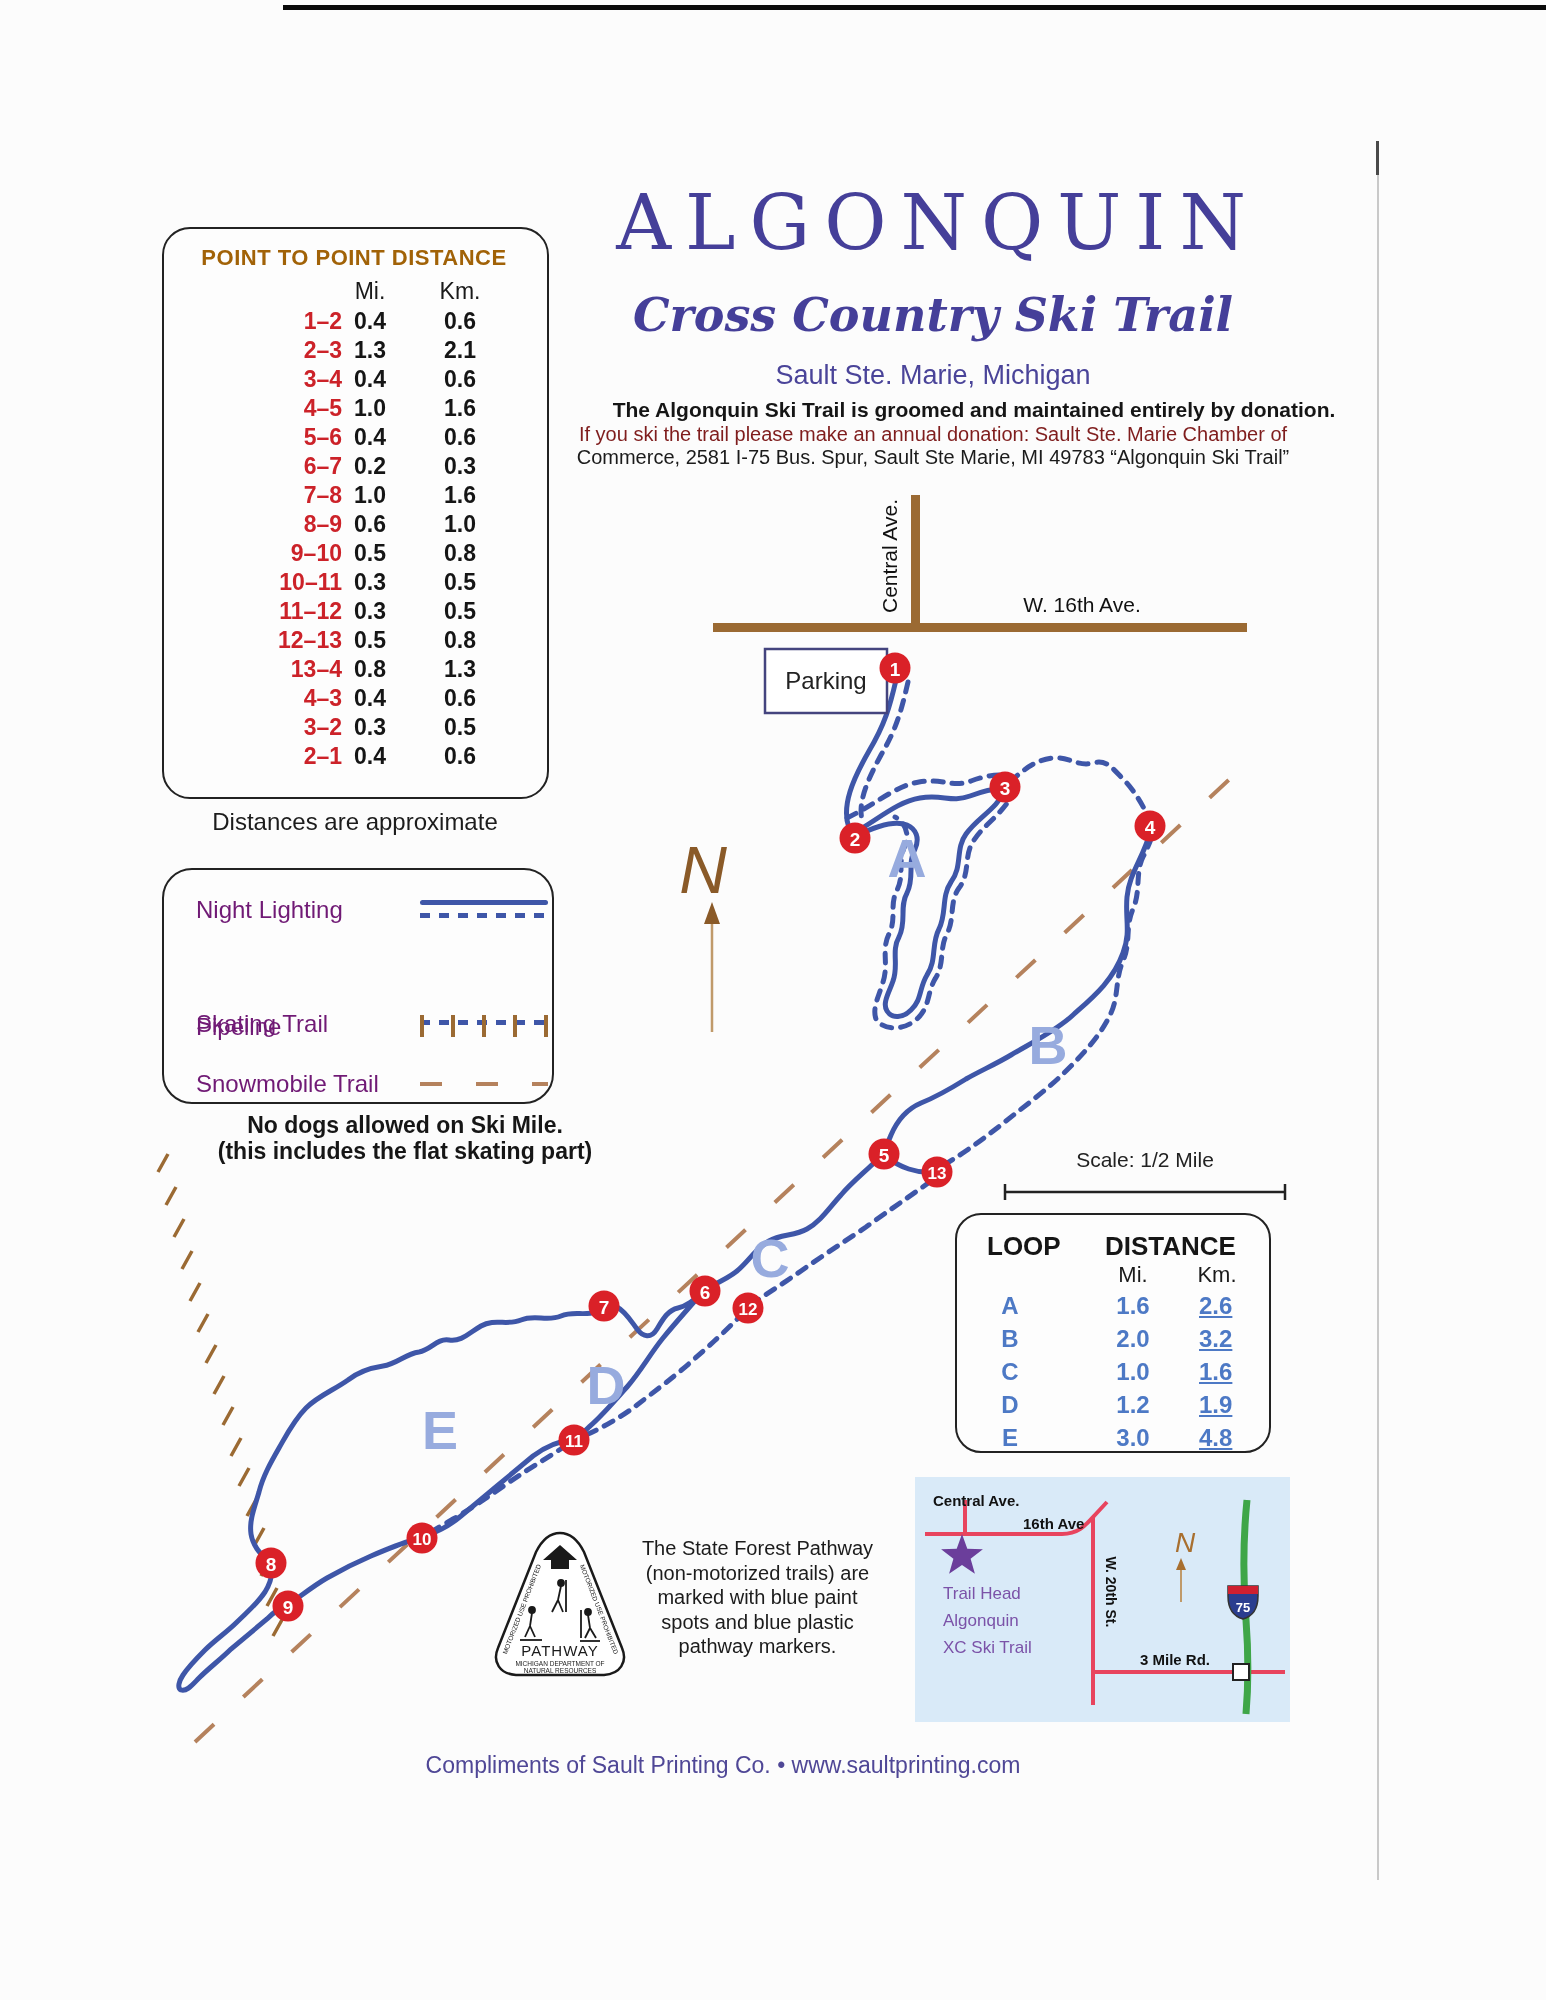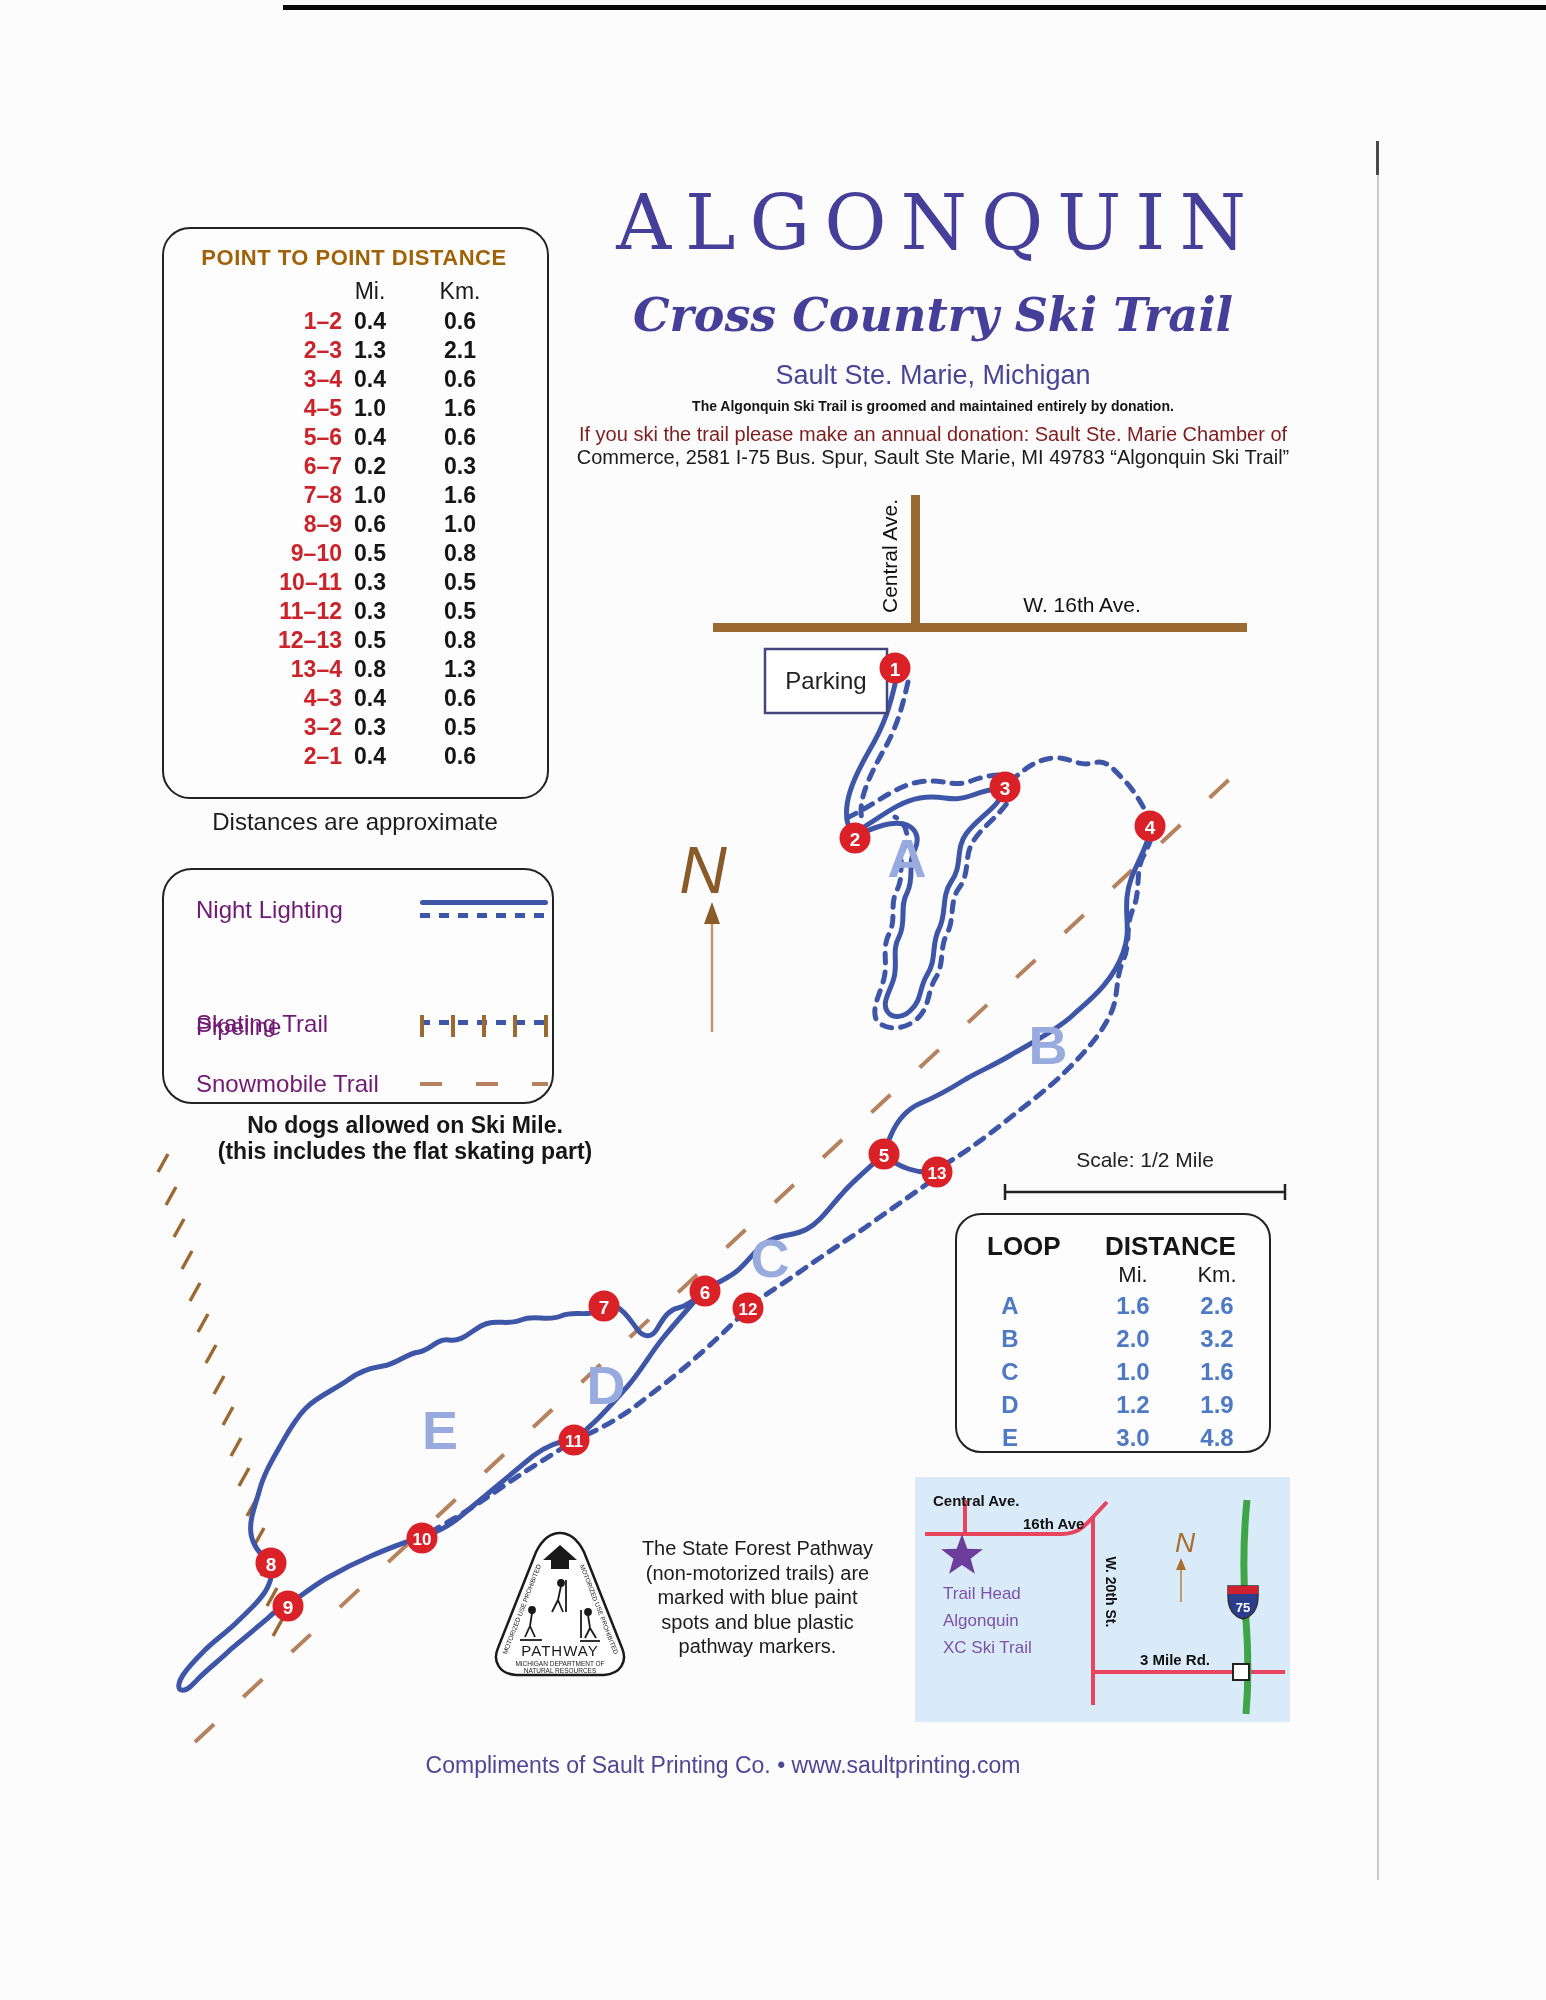--- a/index.html
+++ b/index.html
@@ -14,21 +14,21 @@
   
   .title-main{left:493px;top:178px;width:890px;text-align:center;
     font-family:"DejaVu Serif",serif;font-size:76px;letter-spacing:14px;
     color:#453f99;font-weight:400;}
   .title-script{left:493px;top:288px;width:880px;text-align:center;
     font-family:"DejaVu Serif",serif;font-style:italic;font-weight:bold;
     font-size:46px;color:#453f99;}
   .title-city{left:493px;top:360px;width:880px;text-align:center;
     font-size:27px;color:#4a4499;}
   .donate-bold{left:453px;top:398px;width:960px;text-align:center;
-    font-size:14px;font-weight:bold;color:#151515;}
+    font-size:21px;font-weight:bold;color:#151515;padding-left:41px;}
   .donate-1{left:453px;top:423px;width:960px;text-align:center;font-size:20px;color:#7f1d1d;}
   .donate-2{left:453px;top:446px;width:960px;text-align:center;font-size:20px;color:#1b1b1b;}
 
   
   .pt-box{left:162px;top:227px;width:383px;height:568px;border:2.5px solid #222;
     border-radius:28px;background:#fdfdfd;}
   .pt-title{left:178px;top:245px;width:352px;text-align:center;font-size:22px;
     font-weight:bold;color:#a16207;letter-spacing:.5px;}
   .pt-head{left:162px;top:278px;width:383px;font-size:23px;color:#1a1a1a;}
   .pt-head .mi{position:absolute;left:168px;width:80px;text-align:center;}
@@ -69,21 +69,21 @@
   .loop-head1{left:955px;top:1231px;width:312px;font-size:26px;font-weight:bold;color:#161616;}
   .loop-head1 .h-loop{position:absolute;left:32px;}
   .loop-head1 .h-dist{position:absolute;left:150px;}
   .loop-head2{left:955px;top:1262px;width:312px;font-size:22px;color:#1a1a1a;}
   .loop-head2 .mi{position:absolute;left:148px;width:60px;text-align:center;}
   .loop-head2 .km{position:absolute;left:232px;width:60px;text-align:center;}
   .loop-rows{left:955px;top:1292px;width:312px;}
   .loop-row{position:relative;height:33px;font-size:24px;font-weight:bold;color:#4d79c5;}
   .loop-row .lt{position:absolute;left:40px;width:30px;text-align:center;}
   .loop-row .mi{position:absolute;left:148px;width:60px;text-align:center;}
-  .loop-row .km{position:absolute;left:232px;width:60px;text-align:center;}
+  .loop-row .km{position:absolute;left:244px;width:60px;text-decoration:underline;}
 
   
   .forest{left:600px;top:1536px;width:315px;text-align:center;font-size:20px;
     color:#1c1c1c;line-height:24.5px;}
 
   
   .footer{left:173px;top:1752px;width:1100px;text-align:center;font-size:23px;color:#4f4796;}
 
   svg text{font-family:"Liberation Sans",sans-serif;}
 </style>

